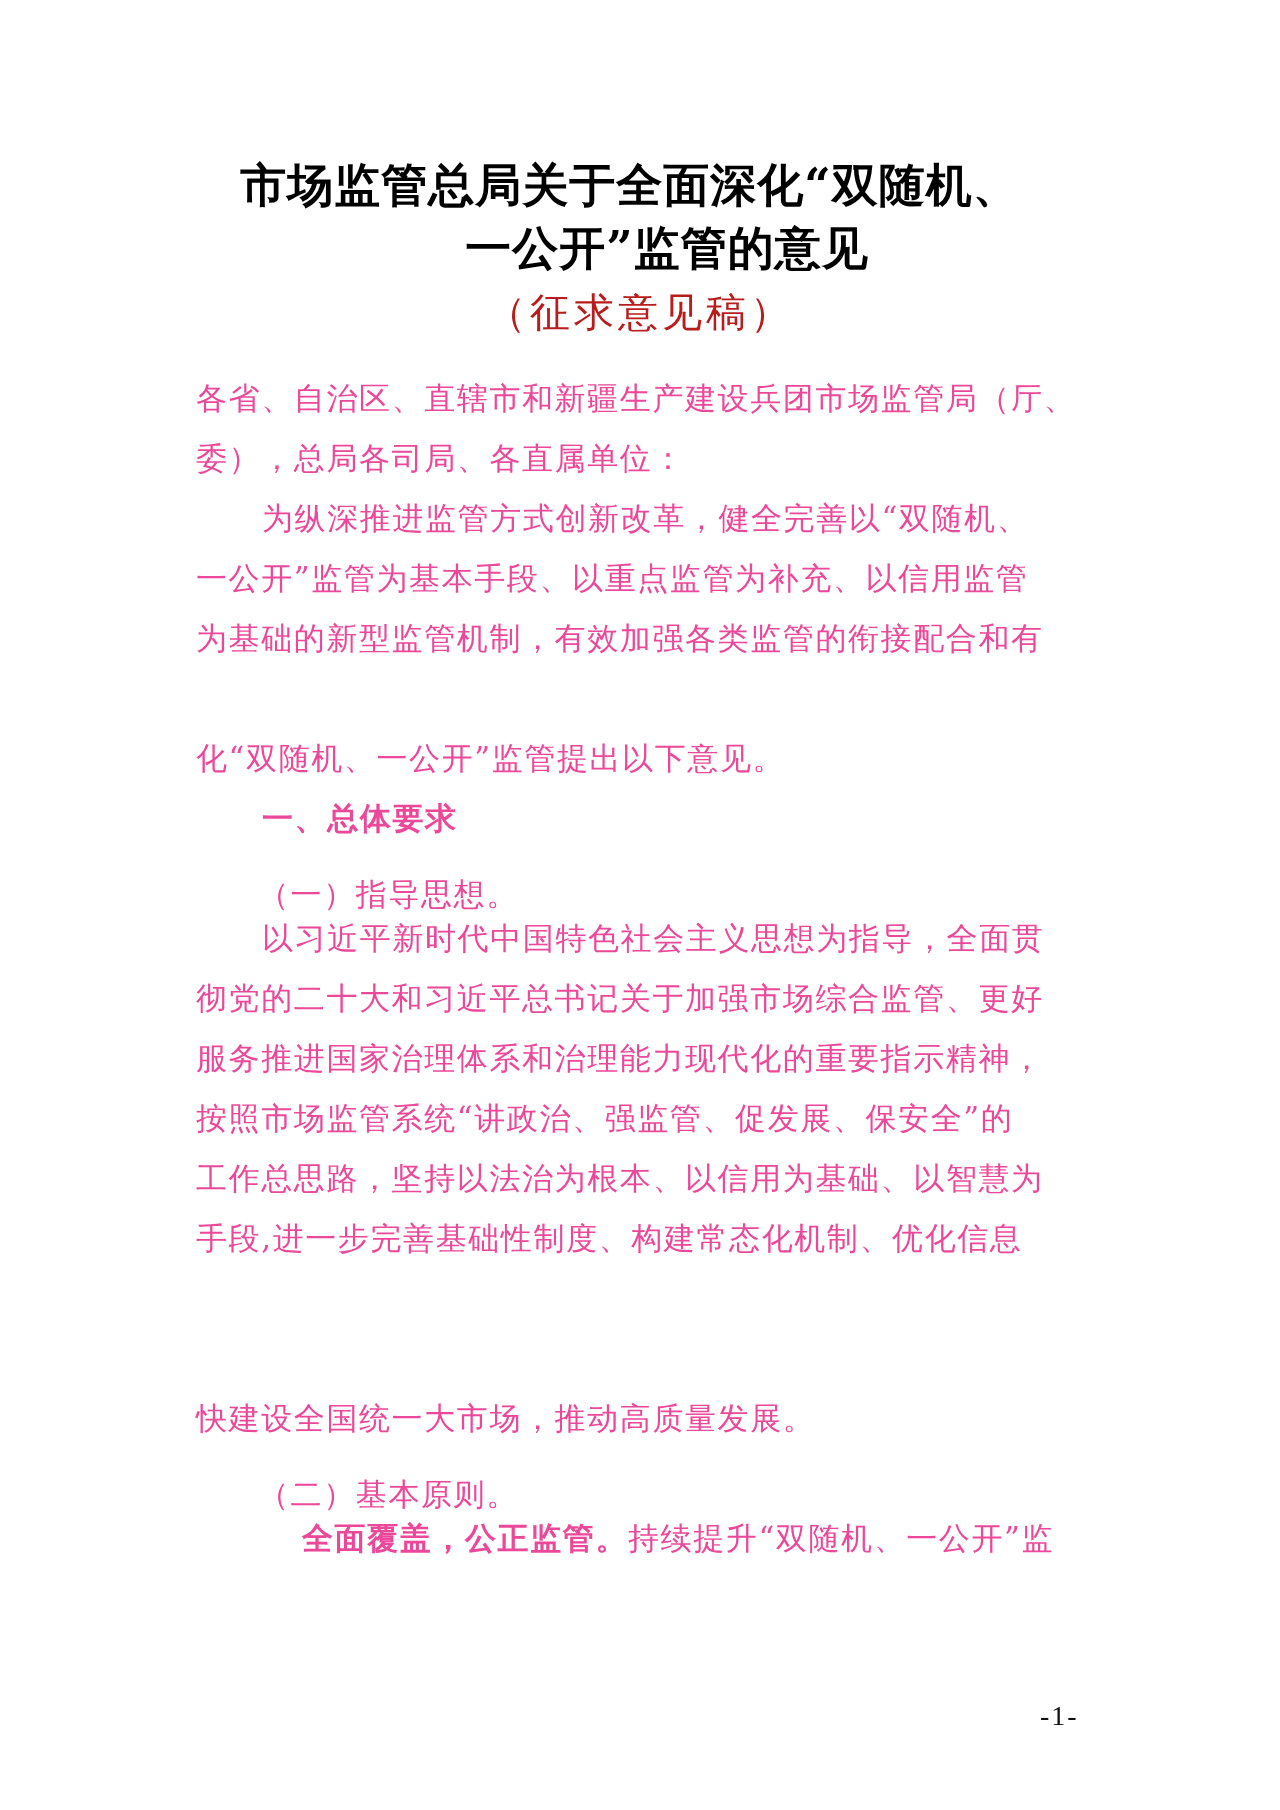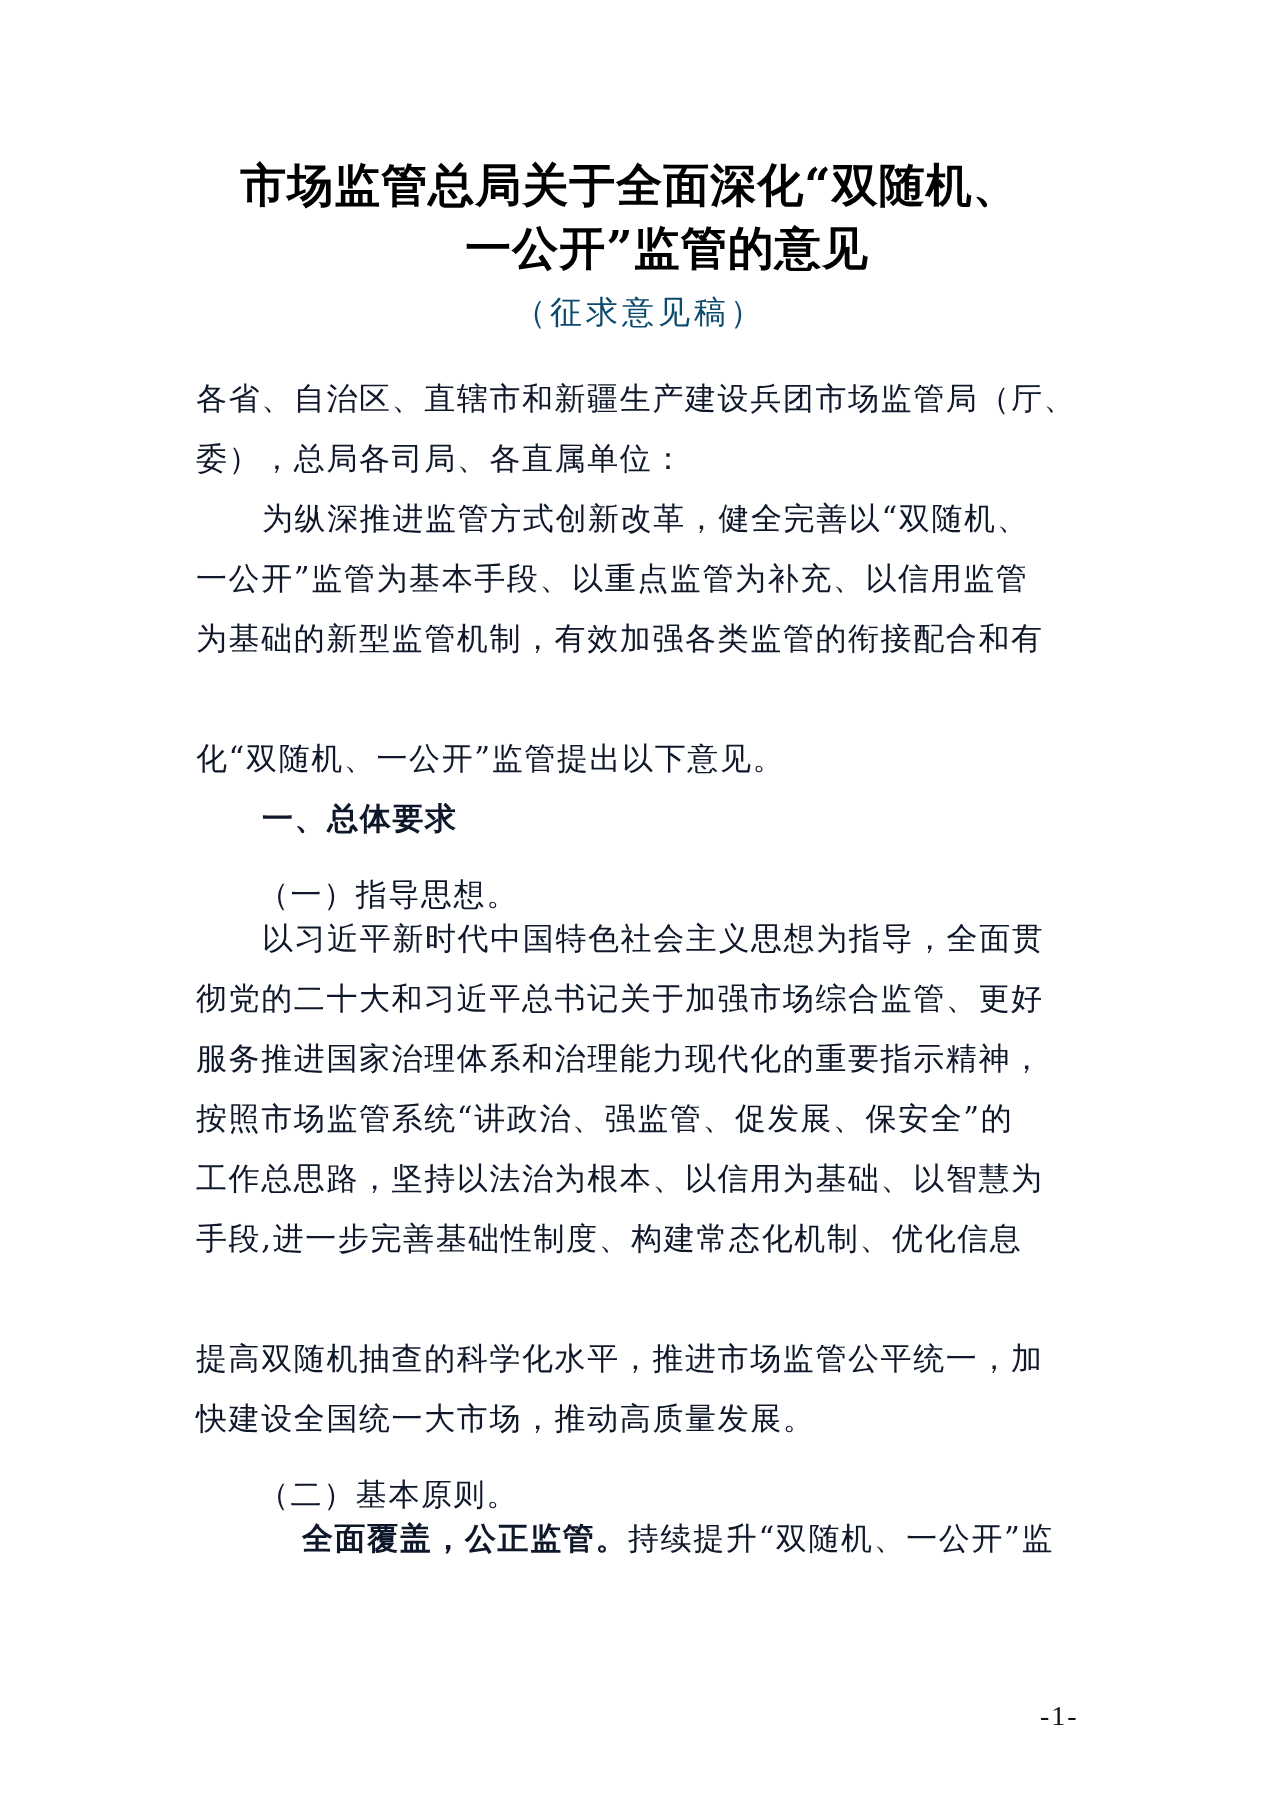--- a/index.html
+++ b/index.html
@@ -5,23 +5,23 @@
   html, body { margin: 0; padding: 0; background: #ffffff; }
   body { width: 1280px; height: 1810px; position: relative; overflow: hidden;
          font-family: "DejaVu Serif", "Liberation Serif", serif; color: #111; }
   .page { position: absolute; left: 0; top: 0; width: 1280px; height: 1810px; background: #fff; }
   .title { position: absolute; left: 0; width: 1260px; text-align: center;
            font-family: "DejaVu Serif", "Liberation Serif", serif; font-weight: bold;
            font-size: 46px; line-height: 60px; color: #000; letter-spacing: 1px; }
   .title.l1 { top: 155px; }
   .title.l2 { top: 218px; margin-left: 37px; }
   .subtitle { position: absolute; top: 292px; left: 0; width: 1280px; text-align: center;
-              font-size: 32px; line-height: 40px; color: #0c4a6e; letter-spacing: 4px; }
+              font-size: 40px; line-height: 40px; color: #b91c1c; letter-spacing: 4px; }
   .line { position: absolute; left: 196px; width: 890px; white-space: nowrap;
-          font-size: 31px; line-height: 44px; color: #0f172a; letter-spacing: 1.6px; }
+          font-size: 31px; line-height: 44px; color: #ec4899; letter-spacing: 1.6px; }
   .indent { left: 262px; }
   .paren-indent { left: 258px; margin-top: 16px; }
   .heading { font-family: "DejaVu Sans", "Liberation Sans", sans-serif; font-weight: bold; }
   .bold { font-weight: bold; margin-left: 40px; }
   .pagenum { position: absolute; top: 1700px; left: 1040px; font-size: 28px; color: #111;
              font-family: "Liberation Serif", serif; letter-spacing: 2px; }
 </style>
 </head>
 <body>
 
@@ -41,21 +41,20 @@
 
   <div class="line indent heading" style="top:796px">一、总体要求</div>
   <div class="line paren-indent" style="top:856px">（一）指导思想。</div>
 
   <div class="line indent" style="top:916px">以习近平新时代中国特色社会主义思想为指导，全面贯</div>
   <div class="line" style="top:976px">彻党的二十大和习近平总书记关于加强市场综合监管、更好</div>
   <div class="line" style="top:1096px">按照市场监管系统“讲政治、强监管、促发展、保安全”的</div>
   <div class="line" style="top:1036px">服务推进国家治理体系和治理能力现代化的重要指示精神，</div>
   <div class="line" style="top:1156px">工作总思路，坚持以法治为根本、以信用为基础、以智慧为</div>
   <div class="line" style="top:1216px">手段,进一步完善基础性制度、构建常态化机制、优化信息</div>
-  <div class="line" style="top:1336px">提高双随机抽查的科学化水平，推进市场监管公平统一，加</div>
   <div class="line" style="top:1396px">快建设全国统一大市场，推动高质量发展。</div>
 
   <div class="line paren-indent" style="top:1456px">（二）基本原则。</div>
 
   <div class="line indent" style="top:1516px">
     <span class="bold">全面覆盖，公正监管。</span><span>持续提升“双随机、一公开”监</span>
   </div>
 
   <div class="pagenum">-1-</div>
 </div>

